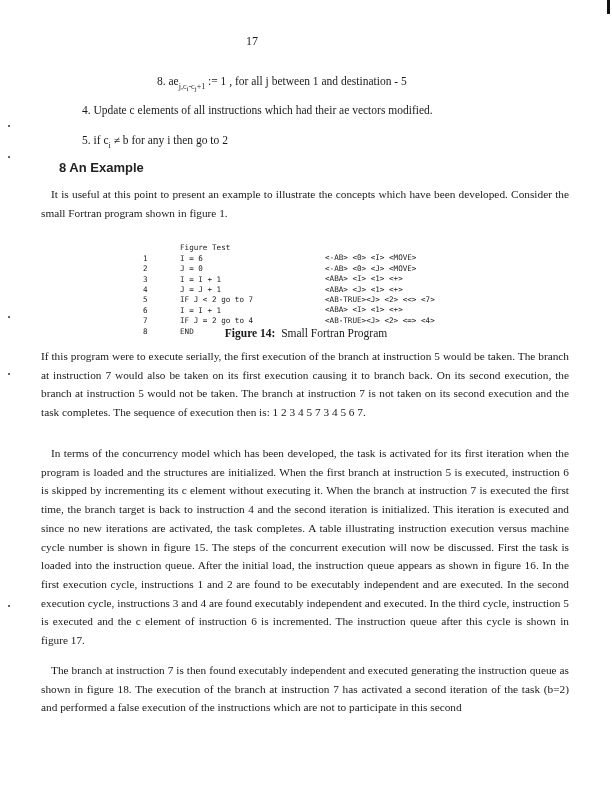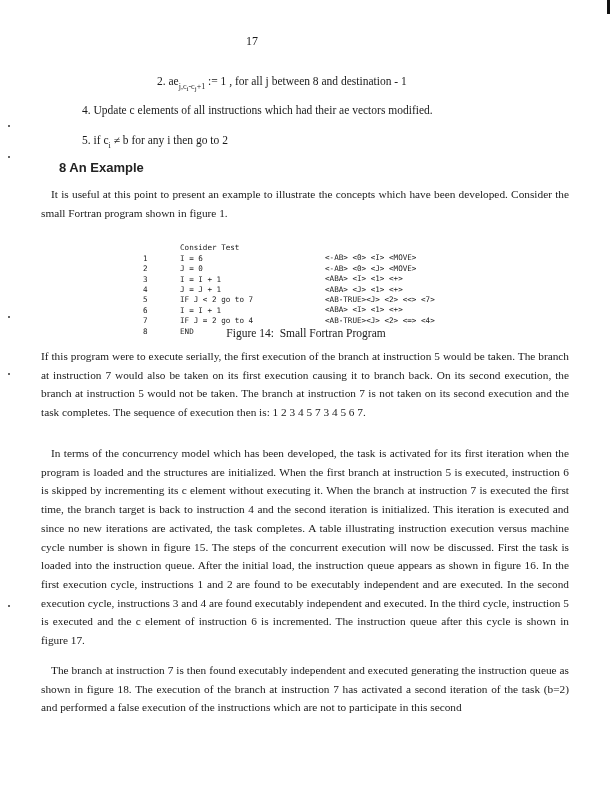--- a/index.html
+++ b/index.html
@@ -15,55 +15,55 @@
                font-weight: bold; font-size: 13px; color: #222; }
     .para { position: absolute; left: 41px; width: 528px; font-size: 11.3px; line-height: 18.7px;
             text-align: justify; }
     .para .indent { display: inline-block; width: 10px; }
     .code { position: absolute; font-family: "DejaVu Sans Mono", monospace; font-size: 7.6px; line-height: 10.4px;
             color: #222; white-space: pre; }
     .code-nums { left: 143px; top: 233px; text-align: right; }
     .code-src { left: 180px; top: 233px; }
     .code-tok { left: 325px; top: 243px; }
     .caption { position: absolute; top: 327px; left: 0; width: 612px; text-align: center; font-size: 11.5px; }
-    .caption b { font-weight: normal; }
+    .caption b { font-weight: bold; }
     .line { display: block; }
   </style>
 </head>
 <body>
 
 <div class="edge-mark"></div>
 <div class="dot" style="left:8px;top:125px"></div>
 <div class="dot" style="left:8px;top:156px"></div>
 <div class="dot" style="left:8px;top:316px"></div>
 <div class="dot" style="left:8px;top:373px"></div>
 <div class="dot" style="left:8px;top:605px"></div>
 
 <div class="page-number">17</div>
 
 <div class="step" style="left:157px;top:75px">
-  <span>2. ae</span><sub><span>j,c</span><sub>i</sub><span>-c</span><sub>j</sub><span>+1</span></sub><span> := 1 , for all j between 8 and destination - 1</span>
+  <span>8. ae</span><sub><span>j,c</span><sub>i</sub><span>-c</span><sub>j</sub><span>+1</span></sub><span> := 1 , for all j between 1 and destination - 5</span>
 </div>
 
 <div class="step" style="left:82px;top:104px">4. Update c elements of all instructions which had their ae vectors modified.</div>
 
 <div class="step" style="left:82px;top:134px">
   <span>5. if c</span><sub>i</sub><span> ≠ b for any i then go to 2</span>
 </div>
 
 <div class="heading">8 An Example</div>
 
 <div class="para" style="top:185px"><span class="indent"></span><span>It is useful at this point to present an example to illustrate the concepts which have been developed. Consider the small Fortran program shown in figure 1.</span></div>
 
 <div class="code code-nums">
 <span class="line">&nbsp;</span><span class="line">1</span><span class="line">2</span><span class="line">3</span><span class="line">4</span><span class="line">5</span><span class="line">6</span><span class="line">7</span><span class="line">8</span>
 </div>
 
 <div class="code code-src">
-<span class="line">Consider Test</span><span class="line">I = 6</span><span class="line">J = 0</span><span class="line">I = I + 1</span><span class="line">J = J + 1</span><span class="line">IF J &lt; 2 go to 7</span><span class="line">I = I + 1</span><span class="line">IF J = 2 go to 4</span><span class="line">END</span>
+<span class="line">Figure Test</span><span class="line">I = 6</span><span class="line">J = 0</span><span class="line">I = I + 1</span><span class="line">J = J + 1</span><span class="line">IF J &lt; 2 go to 7</span><span class="line">I = I + 1</span><span class="line">IF J = 2 go to 4</span><span class="line">END</span>
 </div>
 
 <div class="code code-tok">
 <span class="line">&lt;-AB&gt; &lt;0&gt; &lt;I&gt; &lt;MOVE&gt;</span><span class="line">&lt;-AB&gt; &lt;0&gt; &lt;J&gt; &lt;MOVE&gt;</span><span class="line">&lt;ABA&gt; &lt;I&gt; &lt;1&gt; &lt;+&gt;</span><span class="line">&lt;ABA&gt; &lt;J&gt; &lt;1&gt; &lt;+&gt;</span><span class="line">&lt;AB-TRUE&gt;&lt;J&gt; &lt;2&gt; &lt;&lt;&gt; &lt;7&gt;</span><span class="line">&lt;ABA&gt; &lt;I&gt; &lt;1&gt; &lt;+&gt;</span><span class="line">&lt;AB-TRUE&gt;&lt;J&gt; &lt;2&gt; &lt;=&gt; &lt;4&gt;</span>
 </div>
 
 <div class="caption">
   <b>Figure 14:</b>&nbsp;&nbsp;<span>Small Fortran Program</span>
 </div>
 

